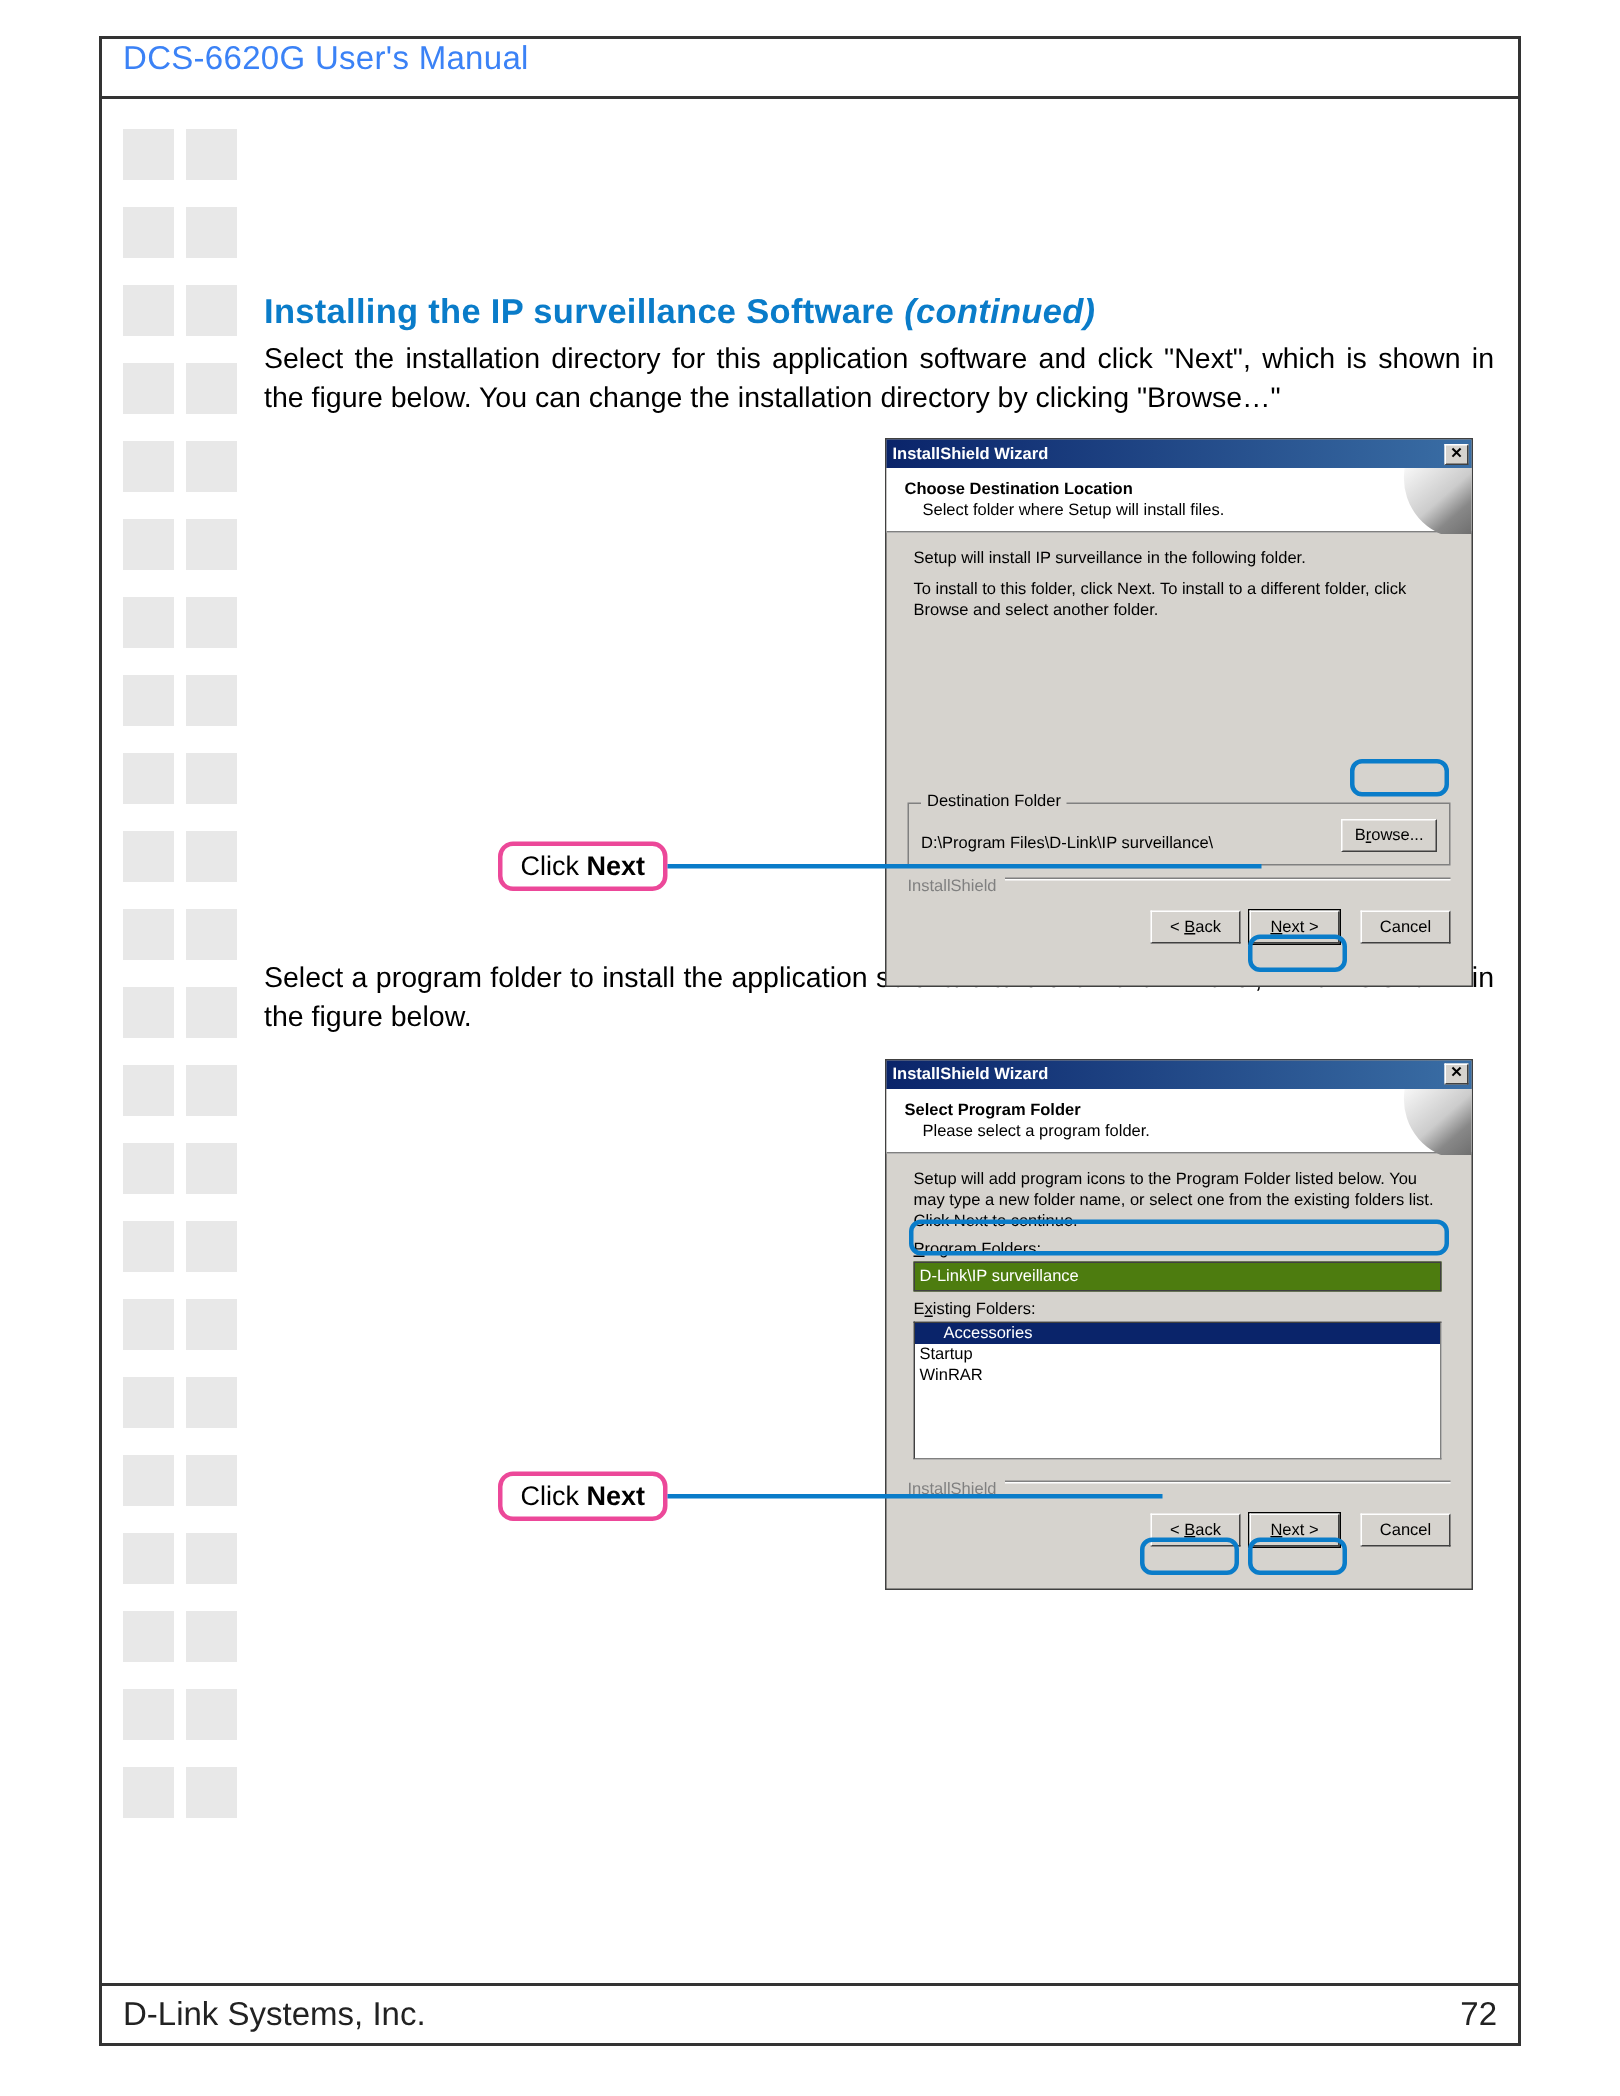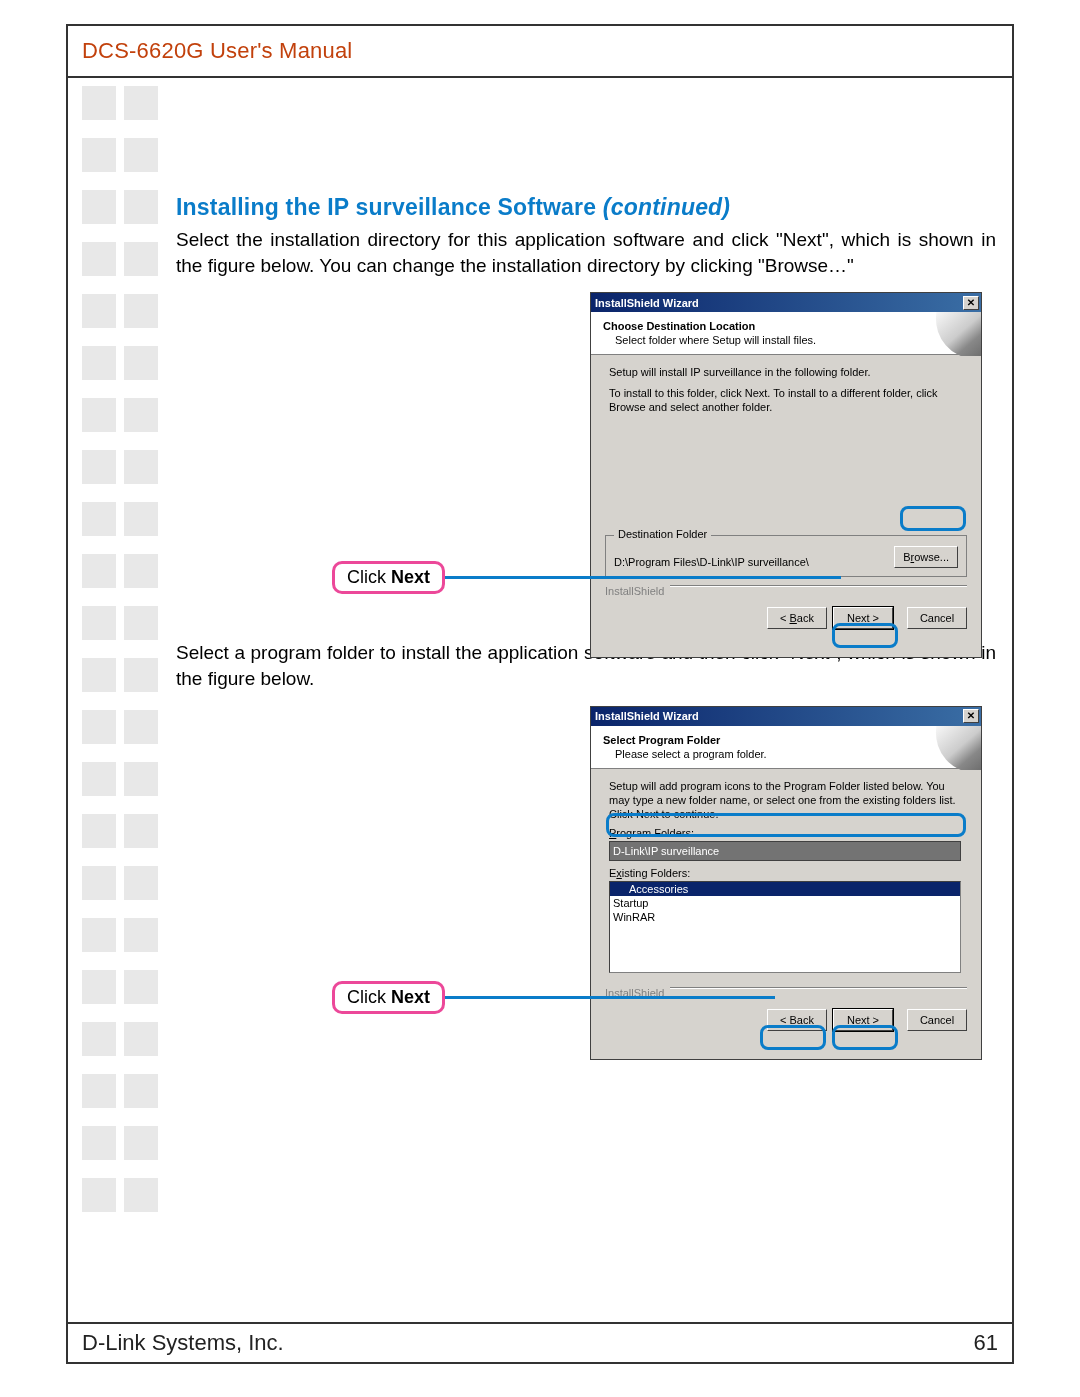--- a/index.html
+++ b/index.html
@@ -13,28 +13,28 @@
   .page {
     position: absolute;
     left: 66px;
     top: 24px;
     width: 948px;
     height: 1340px;
     border: 2px solid #333;
     background: #fff;
   }
   .header {
-    height: 52px;
+    height: 40px;
     border-bottom: 2px solid #333;
     display: flex;
     justify-content: space-between;
-    align-items: center;
+    align-items: flex-start;
     padding: 0 14px;
     font-size: 22px;
-    color: #c2410c;
+    color: #3b82f6;
   }
   .header-left { font-family: Helvetica, Arial, sans-serif; letter-spacing: 0.2px; }
   .header-right { font-family: Helvetica, Arial, sans-serif; letter-spacing: 0.2px; }
   .footer {
     position: absolute;
     bottom: 0;
     left: 0;
     right: 0;
     height: 40px;
     border-top: 2px solid #333;
@@ -217,21 +217,21 @@
   .pf-input {
     width: 352px;
     height: 20px;
     border: 1px solid #404040;
     background: #fff;
     font-size: 11px;
     padding: 1px 3px;
     margin-top: 2px;
   }
   .pf-input.sel {
-    background: #737373;
+    background: #4d7c0f;
     color: #fff;
   }
   .ef-list {
     width: 352px;
     height: 92px;
     border: 1px solid #808080;
     border-top-color: #404040;
     border-left-color: #404040;
     background: #fff;
     margin-top: 2px;
@@ -446,16 +446,16 @@
           <span>Click </span><b>Next</b>
         </div>
         <div class="callout-line" style="width:330px;"></div>
       </div>
     </div>
 
   </div>
 
   <div class="footer">
     <div>D-Link Systems, Inc.</div>
-    <div>61</div>
+    <div>72</div>
   </div>
 
 </div>
 
 </body></html>

